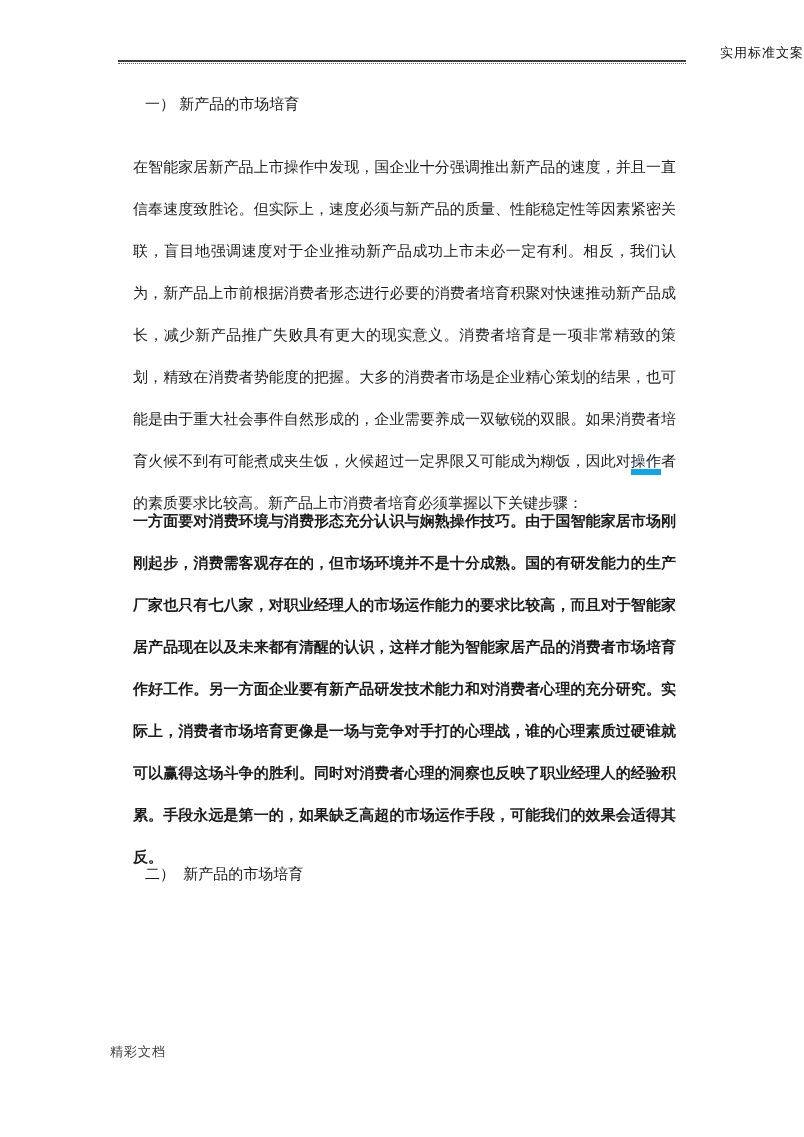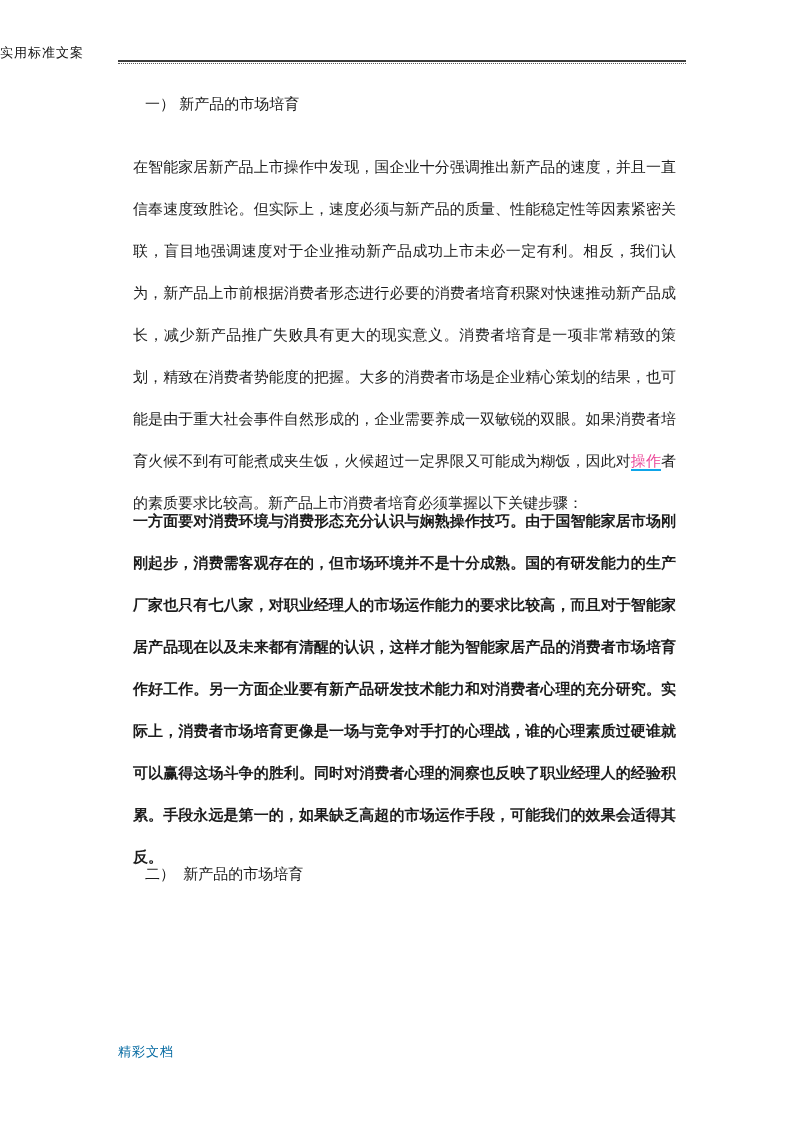--- a/index.html
+++ b/index.html
@@ -12,21 +12,21 @@
     width: 804px; height: 1137px;
     background: #ffffff;
     font-family: "Liberation Sans", sans-serif;
     color: #1c1c1c;
   }
 
   .header-title {
     position: absolute;
     top: 44px; left: 0;
     width: 100%;
-    text-align: left;
+    text-align: right;
     font-family: "Liberation Serif", serif;
     font-size: 13px;
     letter-spacing: 1px;
     color: #111111;
   }
 
   .rule-solid {
     position: absolute;
     top: 60px; left: 118px;
     width: 568px; height: 2px;
@@ -57,33 +57,33 @@
     font-size: 15px;
     line-height: 42px;
     text-align: justify;
     color: #1c1c1c;
   }
   .para-1 { top: 146px; }
   .para-2 { top: 500px; font-weight: bold; }
   .para-3 { top: 918px; }
 
   .inline-link {
-    color: #ec4899;
+    color: #0f172a;
     text-decoration: none;
-    border-bottom: 2px solid #0ea5e9;
+    border-bottom: 6px solid #0ea5e9;
     cursor: pointer;
   }
 
   .footer-text {
     position: absolute;
-    left: 118px; top: 1043px;
+    left: 110px; top: 1043px;
     font-family: "Liberation Serif", serif;
     font-size: 13px;
     letter-spacing: 1px;
-    color: #0369a1;
+    color: #404040;
   }
 </style>
 </head>
 <body>
 
 <div class="page">
 
   <div class="header-title">实用标准文案</div>
 
   <div class="rule-solid"></div>

